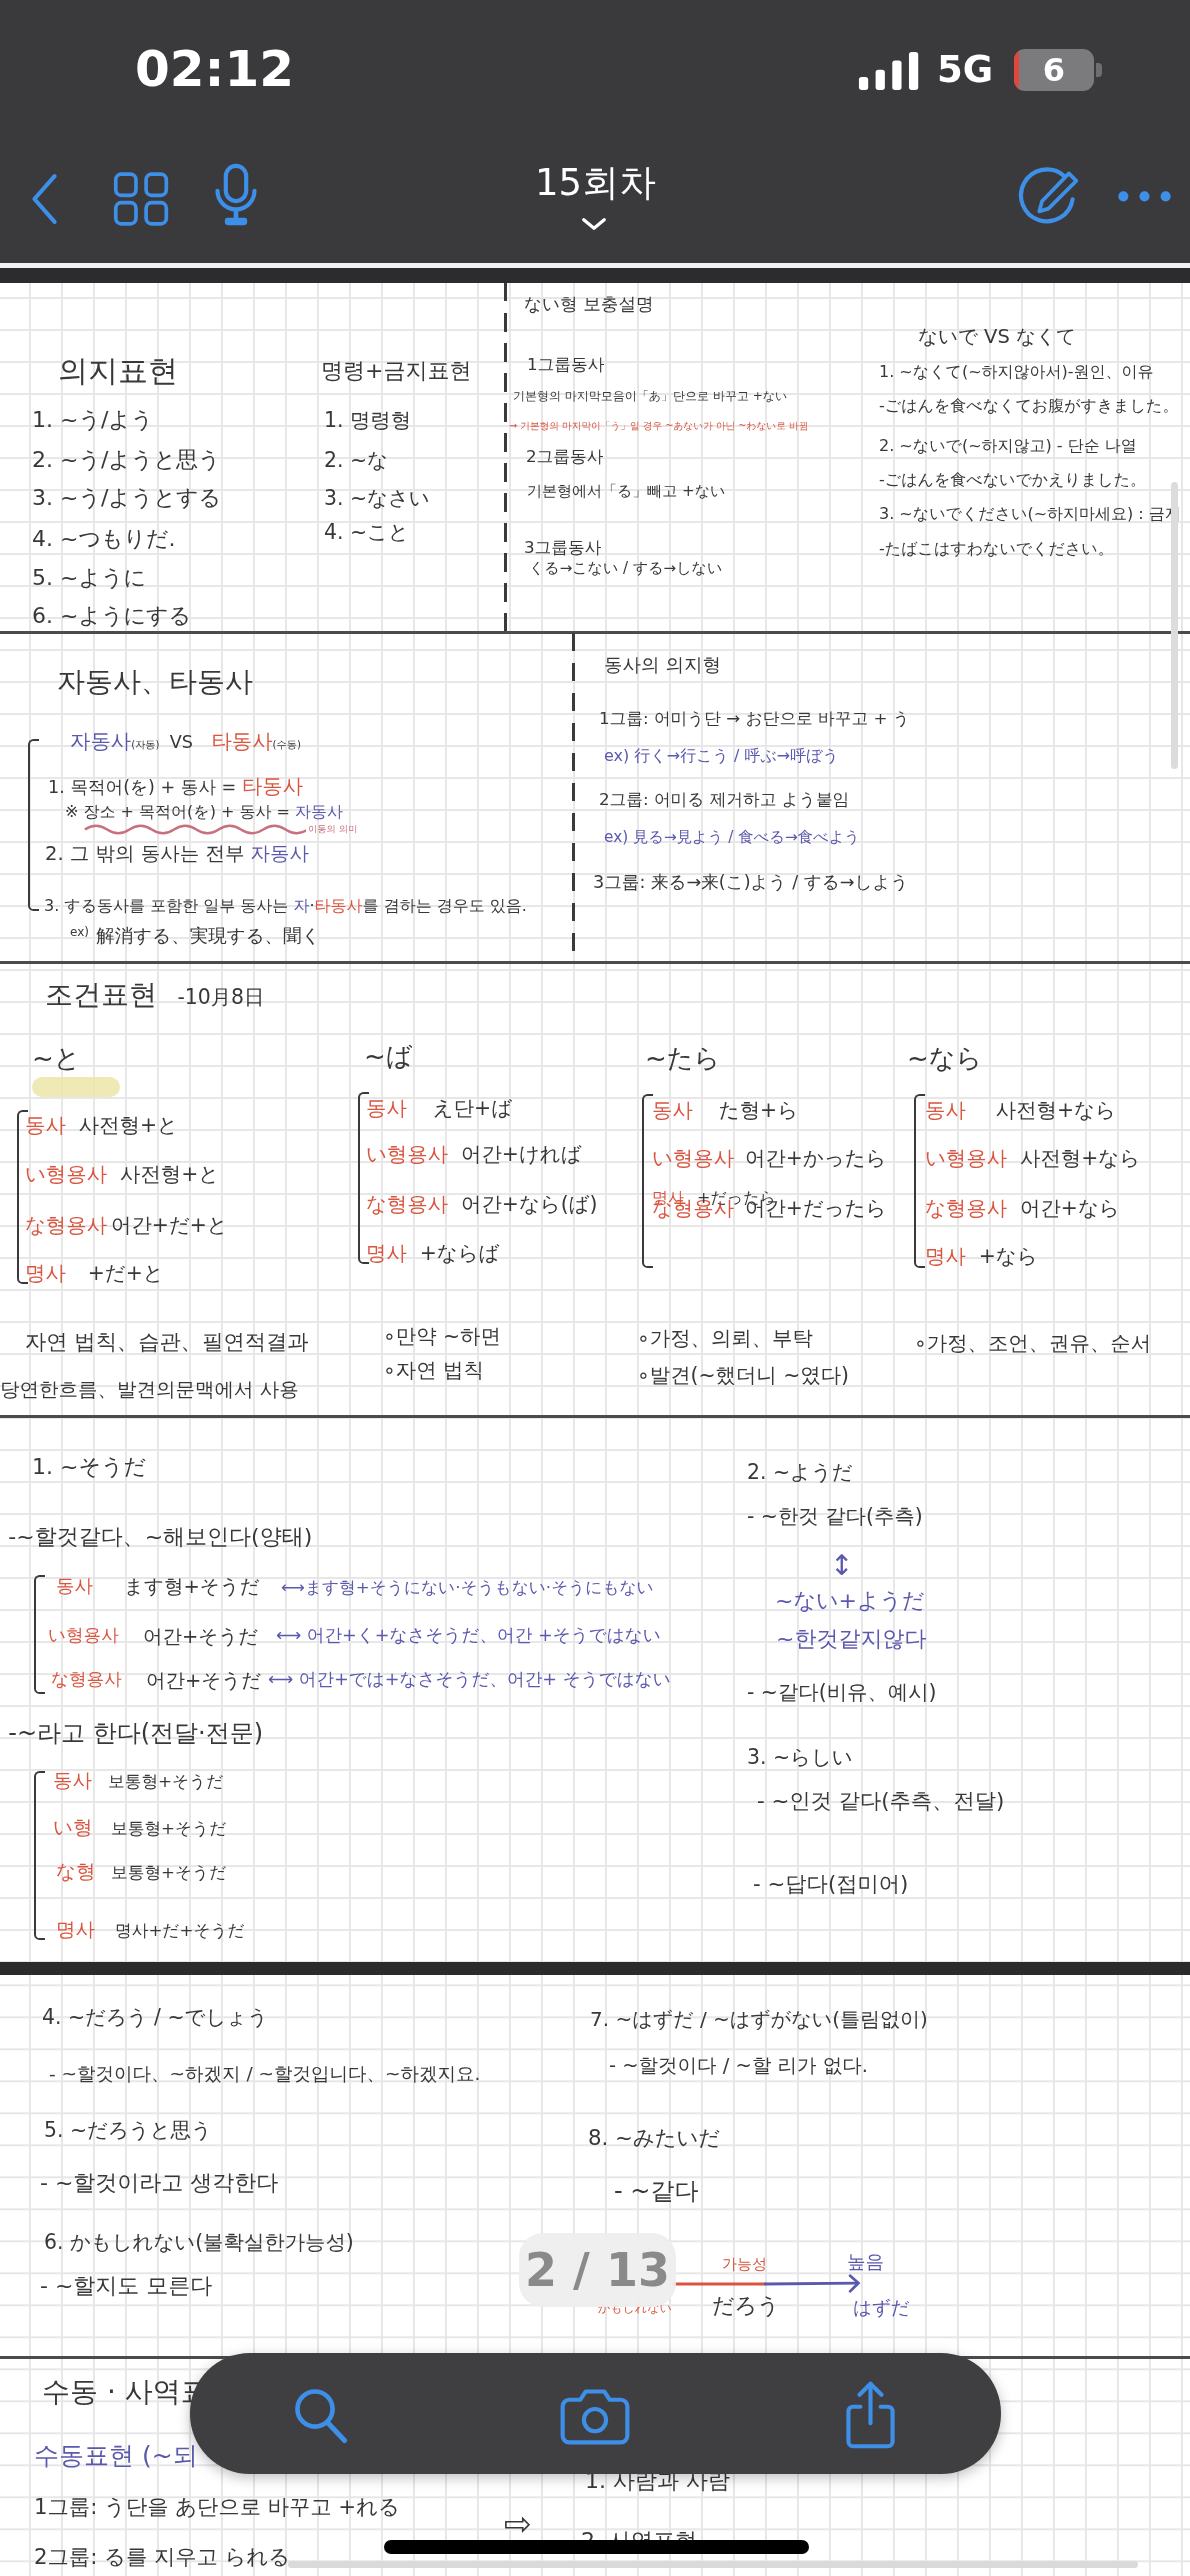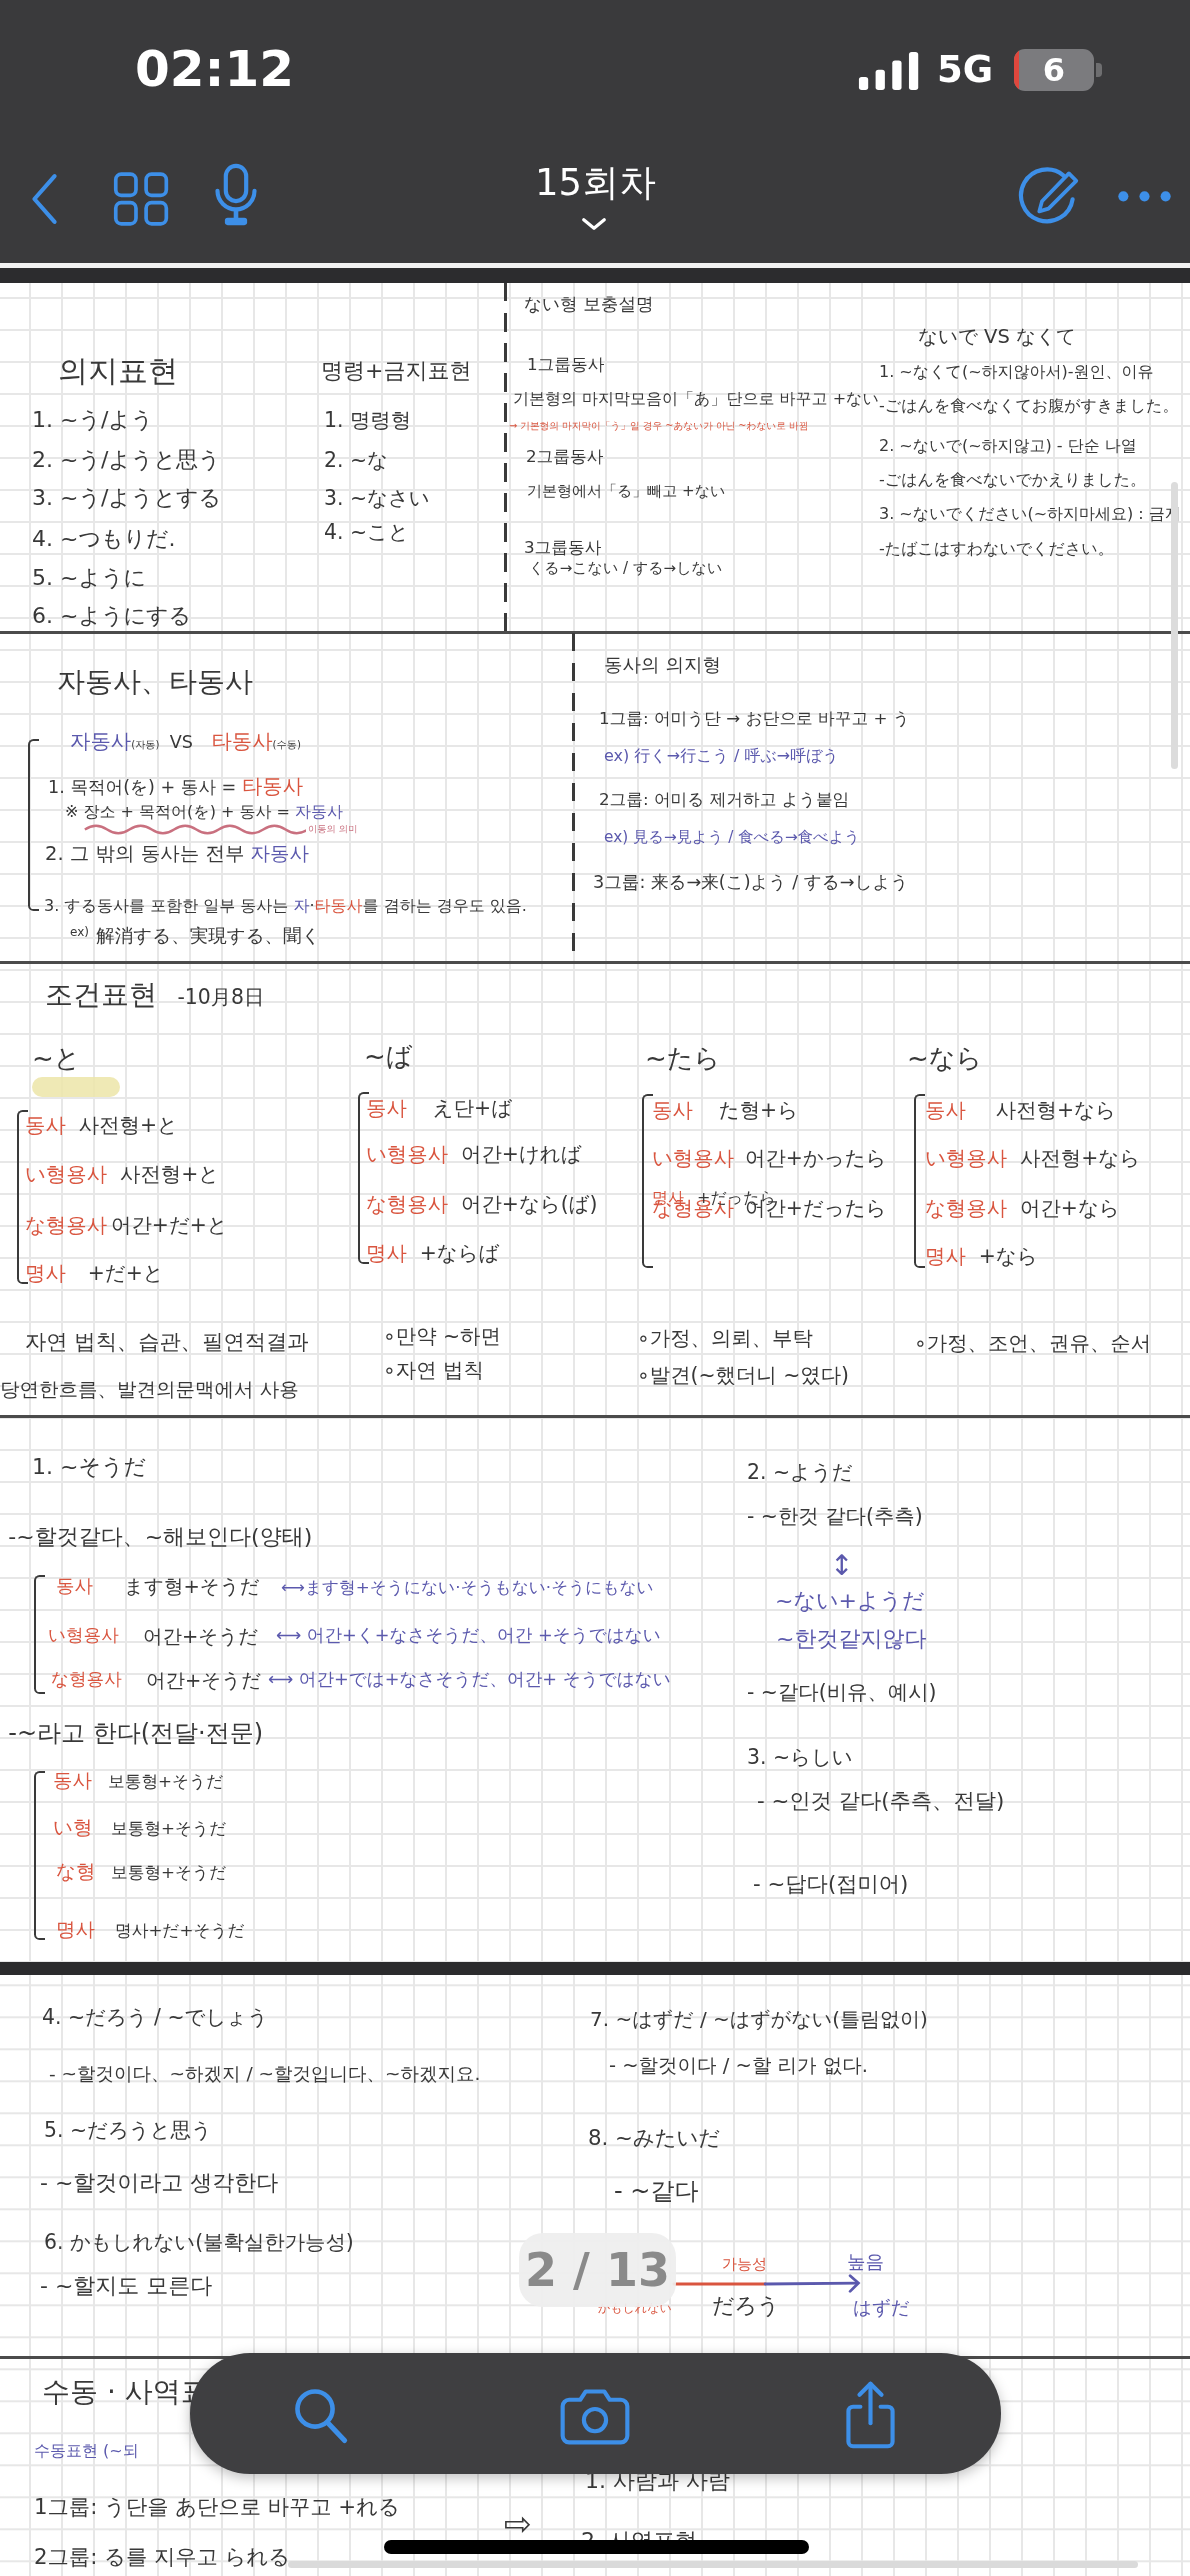--- a/index.html
+++ b/index.html
@@ -109,21 +109,21 @@
   <div class="t" style="left:321px;top:358px;font-size:22px">명령+금지표현</div>
   <div class="t" style="left:324px;top:408px;font-size:20.4px">1. 명령형</div>
   <div class="t" style="left:324px;top:448px;font-size:20.4px">2. ~な</div>
   <div class="t" style="left:324px;top:486px;font-size:20.4px">3. ~なさい</div>
   <div class="t" style="left:324px;top:520px;font-size:20.4px">4. ~こと</div>
 
   <div class="vdash" style="left:504px;top:283px;height:349px"></div>
 
   <div class="t" style="left:524px;top:294px;font-size:17.6px">ない형 보충설명</div>
   <div class="t" style="left:527px;top:354px;font-size:16.7px">1그룹동사</div>
-  <div class="t" style="left:513px;top:389px;font-size:16px">기본형의 마지막모음이「あ」단으로 바꾸고 +ない</div>
+  <div class="t" style="left:513px;top:389px;font-size:12px">기본형의 마지막모음이「あ」단으로 바꾸고 +ない</div>
   <div class="t red" style="left:509px;top:420px;font-size:9.7px">→ 기본형의 마지막이「う」일 경우 ~あない가 아닌 ~わない로 바뀜</div>
   <div class="t" style="left:526px;top:446px;font-size:16.7px">2그룹동사</div>
   <div class="t" style="left:527px;top:482px;font-size:15px">기본형에서「る」빼고 +ない</div>
   <div class="t" style="left:524px;top:537px;font-size:16.7px">3그룹동사</div>
   <div class="t" style="left:529px;top:559px;font-size:15px">くる→こない / する→しない</div>
 
   <div class="t" style="left:918px;top:325px;font-size:19.5px">ないで  VS  なくて</div>
   <div class="t" style="left:879px;top:362px;font-size:16px">1. ~なくて(~하지않아서)-원인、이유</div>
   <div class="t" style="left:879px;top:396px;font-size:16px">-ごはんを食べなくてお腹がすきました。</div>
   <div class="t" style="left:879px;top:436px;font-size:16px">2. ~ないで(~하지않고) - 단순 나열</div>
@@ -280,21 +280,21 @@
   </svg>
   <div class="t red" style="left:598px;top:2301px;font-size:12px">かもしれない</div>
   <div class="t" style="left:712px;top:2293px;font-size:22px">だろう</div>
   <div class="t blue" style="left:853px;top:2297px;font-size:18.5px">はずだ</div>
 </div>
 
 <div class="hr" style="top:2356px"></div>
 
 <div class="grp">
   <div class="t" style="left:42px;top:2375px;font-size:28px">수동 · 사역표</div>
-  <div class="t blue" style="left:34px;top:2441px;font-size:16px">수동표현 (~되</div>
+  <div class="t blue" style="left:34px;top:2441px;font-size:25px">수동표현 (~되</div>
   <div class="t" style="left:34px;top:2494px;font-size:21.3px">1그룹: う단을 あ단으로 바꾸고 +れる</div>
   <div class="t" style="left:34px;top:2544px;font-size:21.3px">2그룹: る를 지우고 られる</div>
   <div class="t" style="left:585px;top:2468px;font-size:22px">1. 사람과 사람</div>
   <div class="t" style="left:504px;top:2504px;font-size:33px">⇨</div>
   <div class="t" style="left:581px;top:2528px;font-size:22px">2. 사역표현</div>
 </div>
 
 <div class="page-ind"><span>2 / 13</span></div>
 
 <div class="toolbar">

